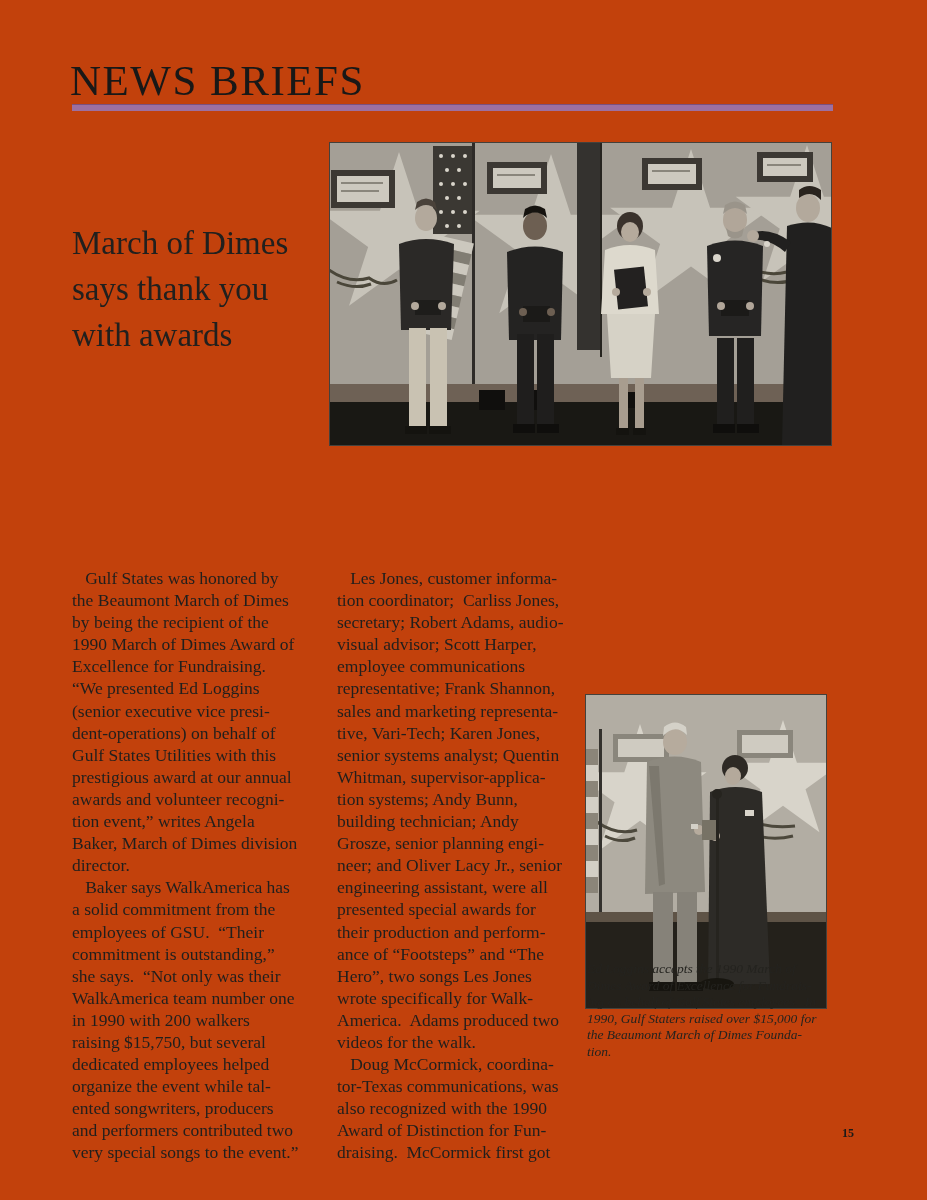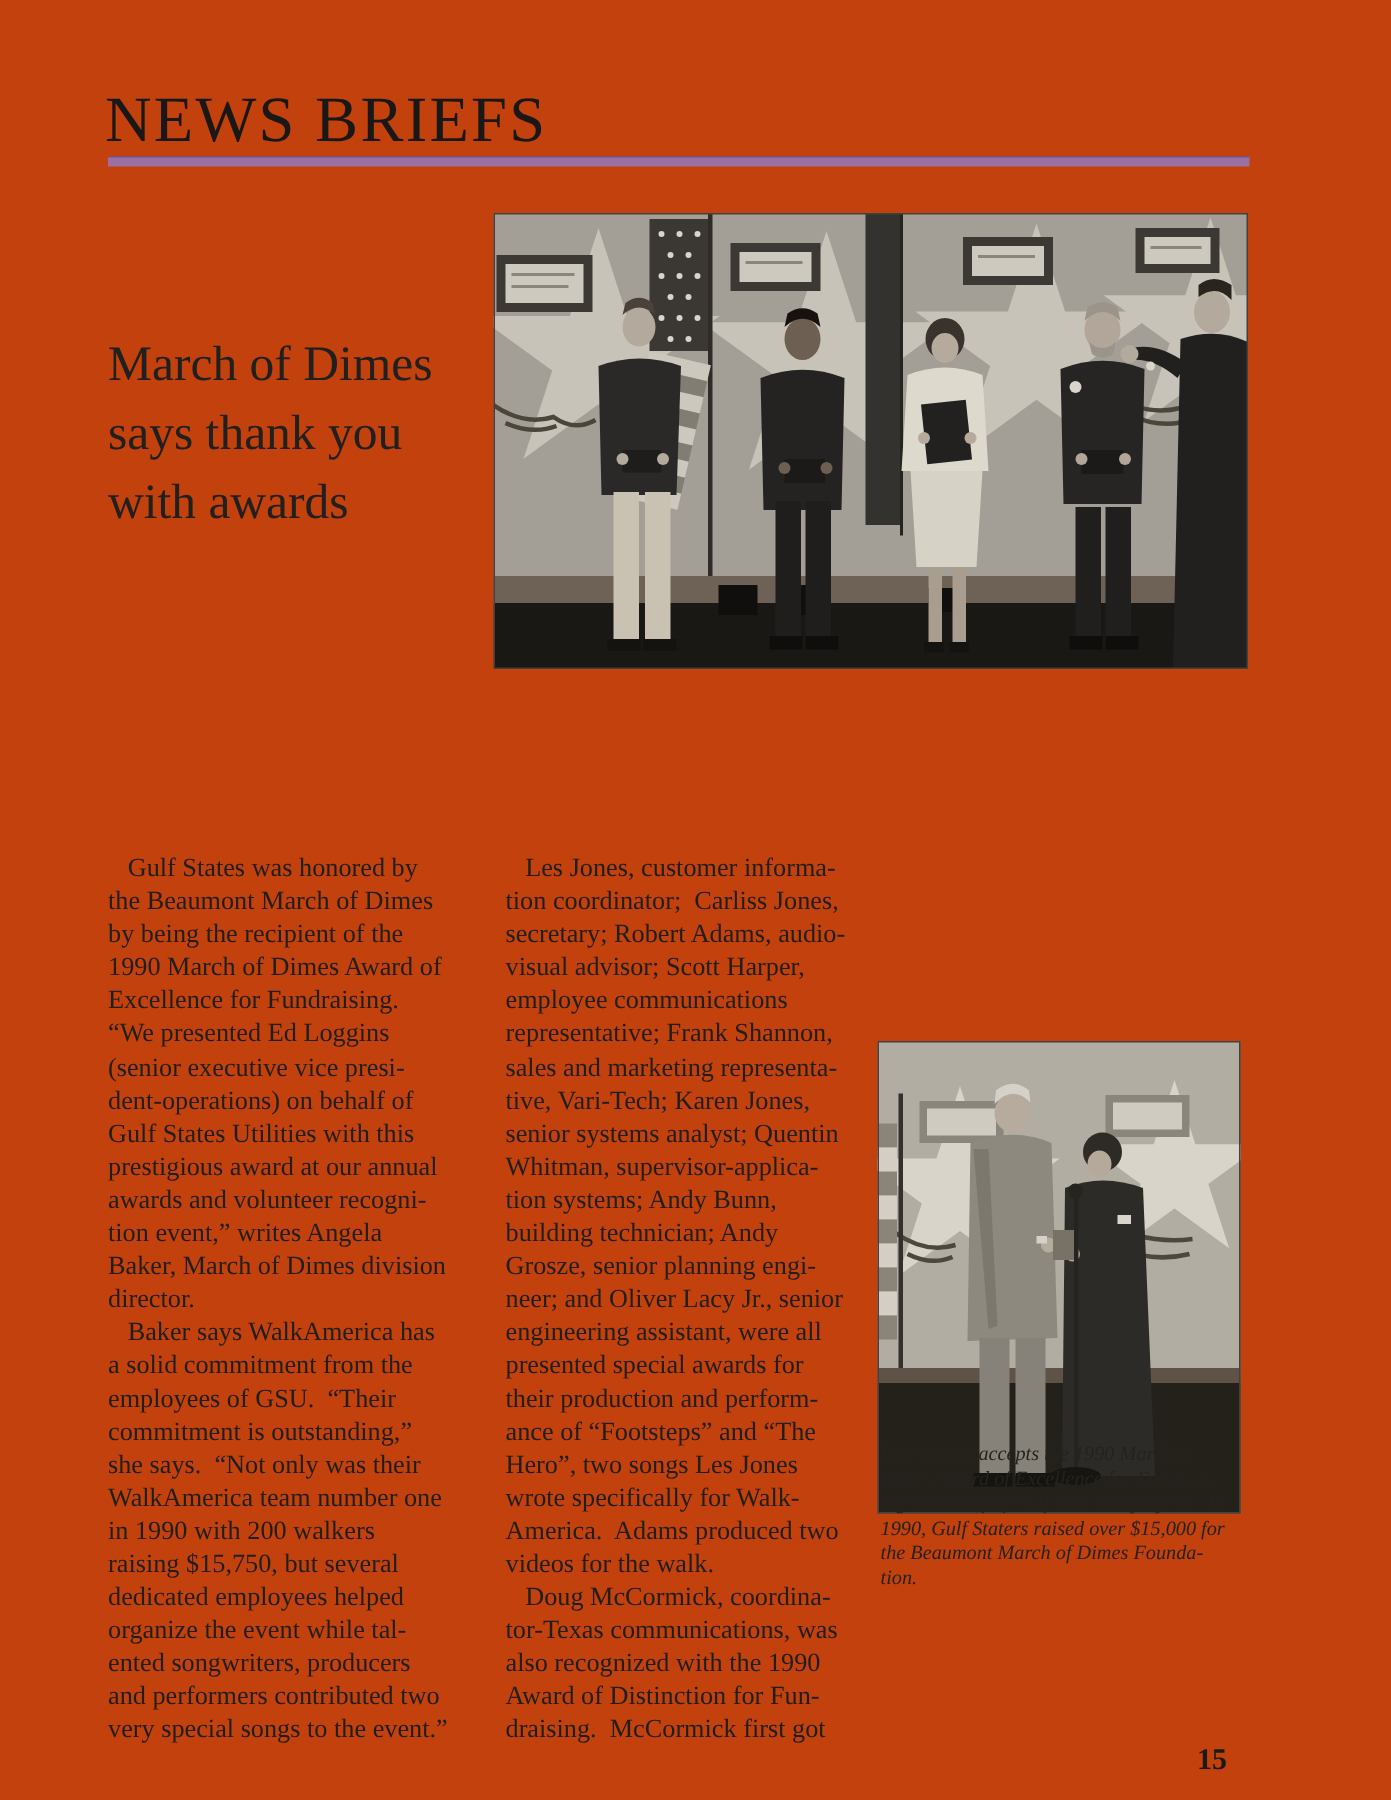--- a/index.html
+++ b/index.html
@@ -31,21 +31,21 @@
   #caption-top{left:330px;top:457px;width:520px;}
   #caption-bottom{left:587px;top:961px;width:255px;line-height:16.5px;font-family:Liberation Serif, serif;}
   .col{
     top:528px;font-size:17.5px;line-height:22.1px;color:#201f1d;
     white-space:pre-wrap;
     margin-top:39px;
   }
   #col1{left:72px;width:262px;}
   #col2{left:337px;width:260px;}
   #col3{left:595px;width:262px;}
-  #page-number{left:798px;top:1126px;font-size:20px;font-weight:bold;color:#1b1a18;margin-top:36px;}
+  #page-number{left:842px;top:1126px;font-size:12px;font-weight:bold;color:#1b1a18;}
   svg{display:block;}
 </style>
 </head>
 <body>
 
 <div id="page">
 
   <div id="news-title" class="abs">NEWS BRIEFS</div>
   <div id="header-rule" class="abs"></div>
 

